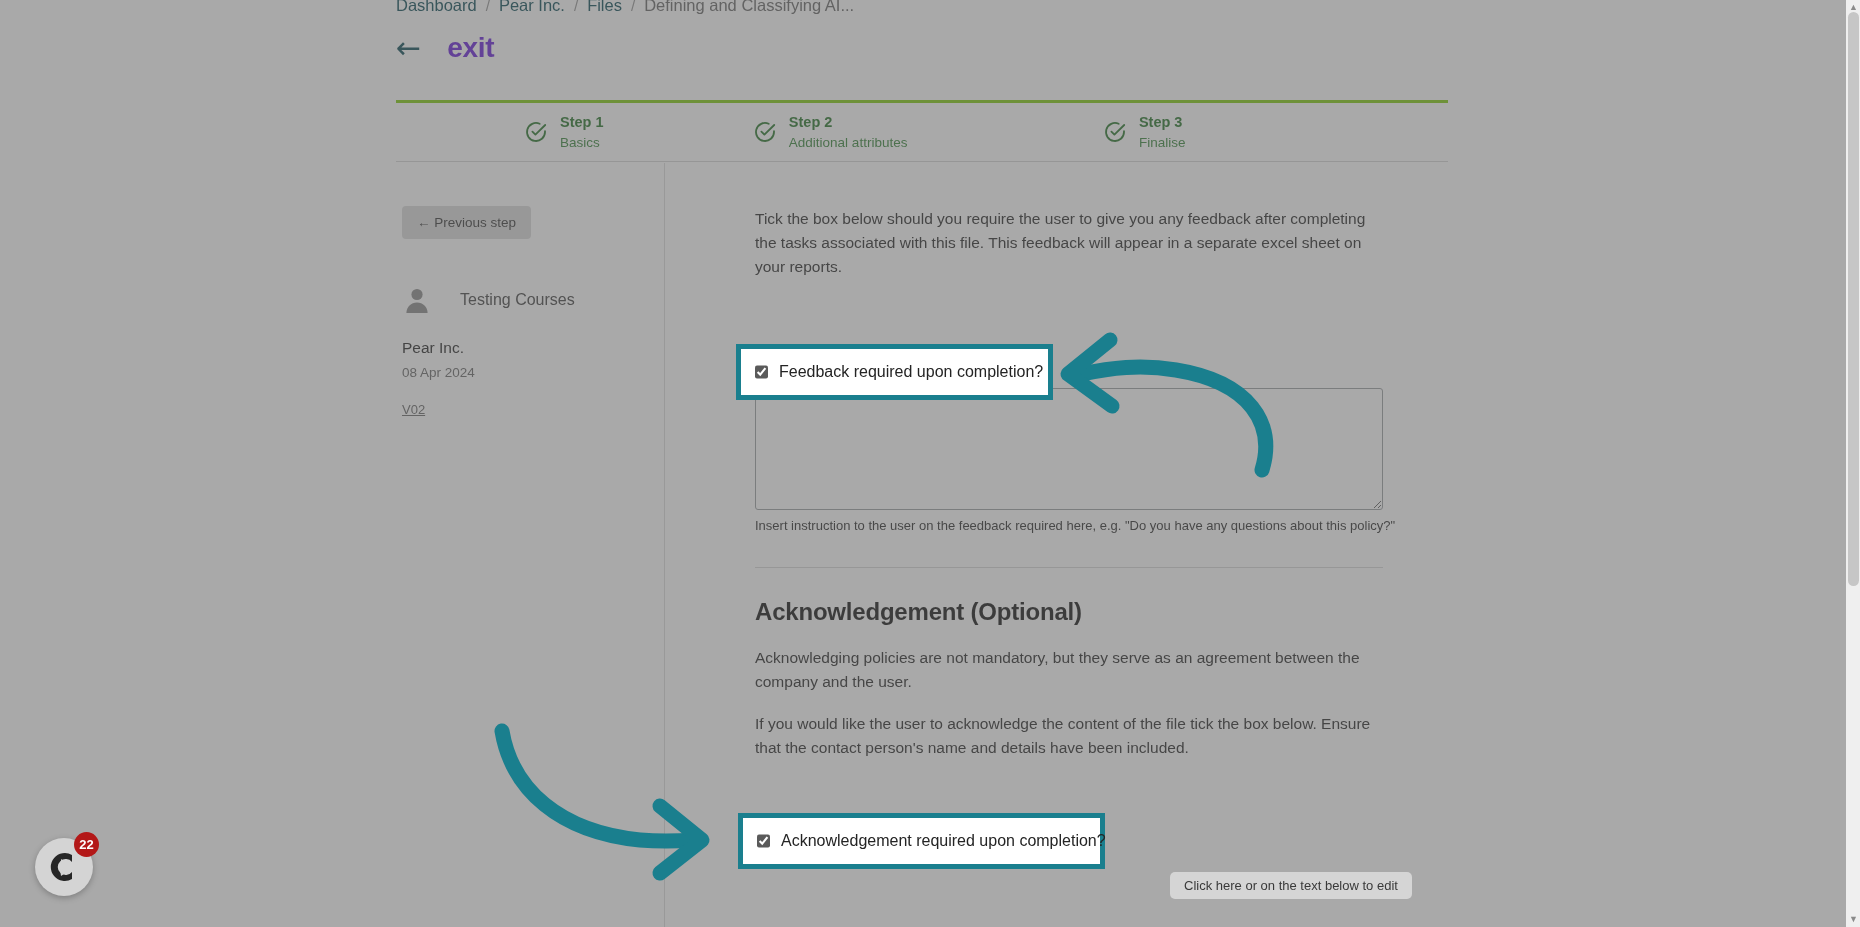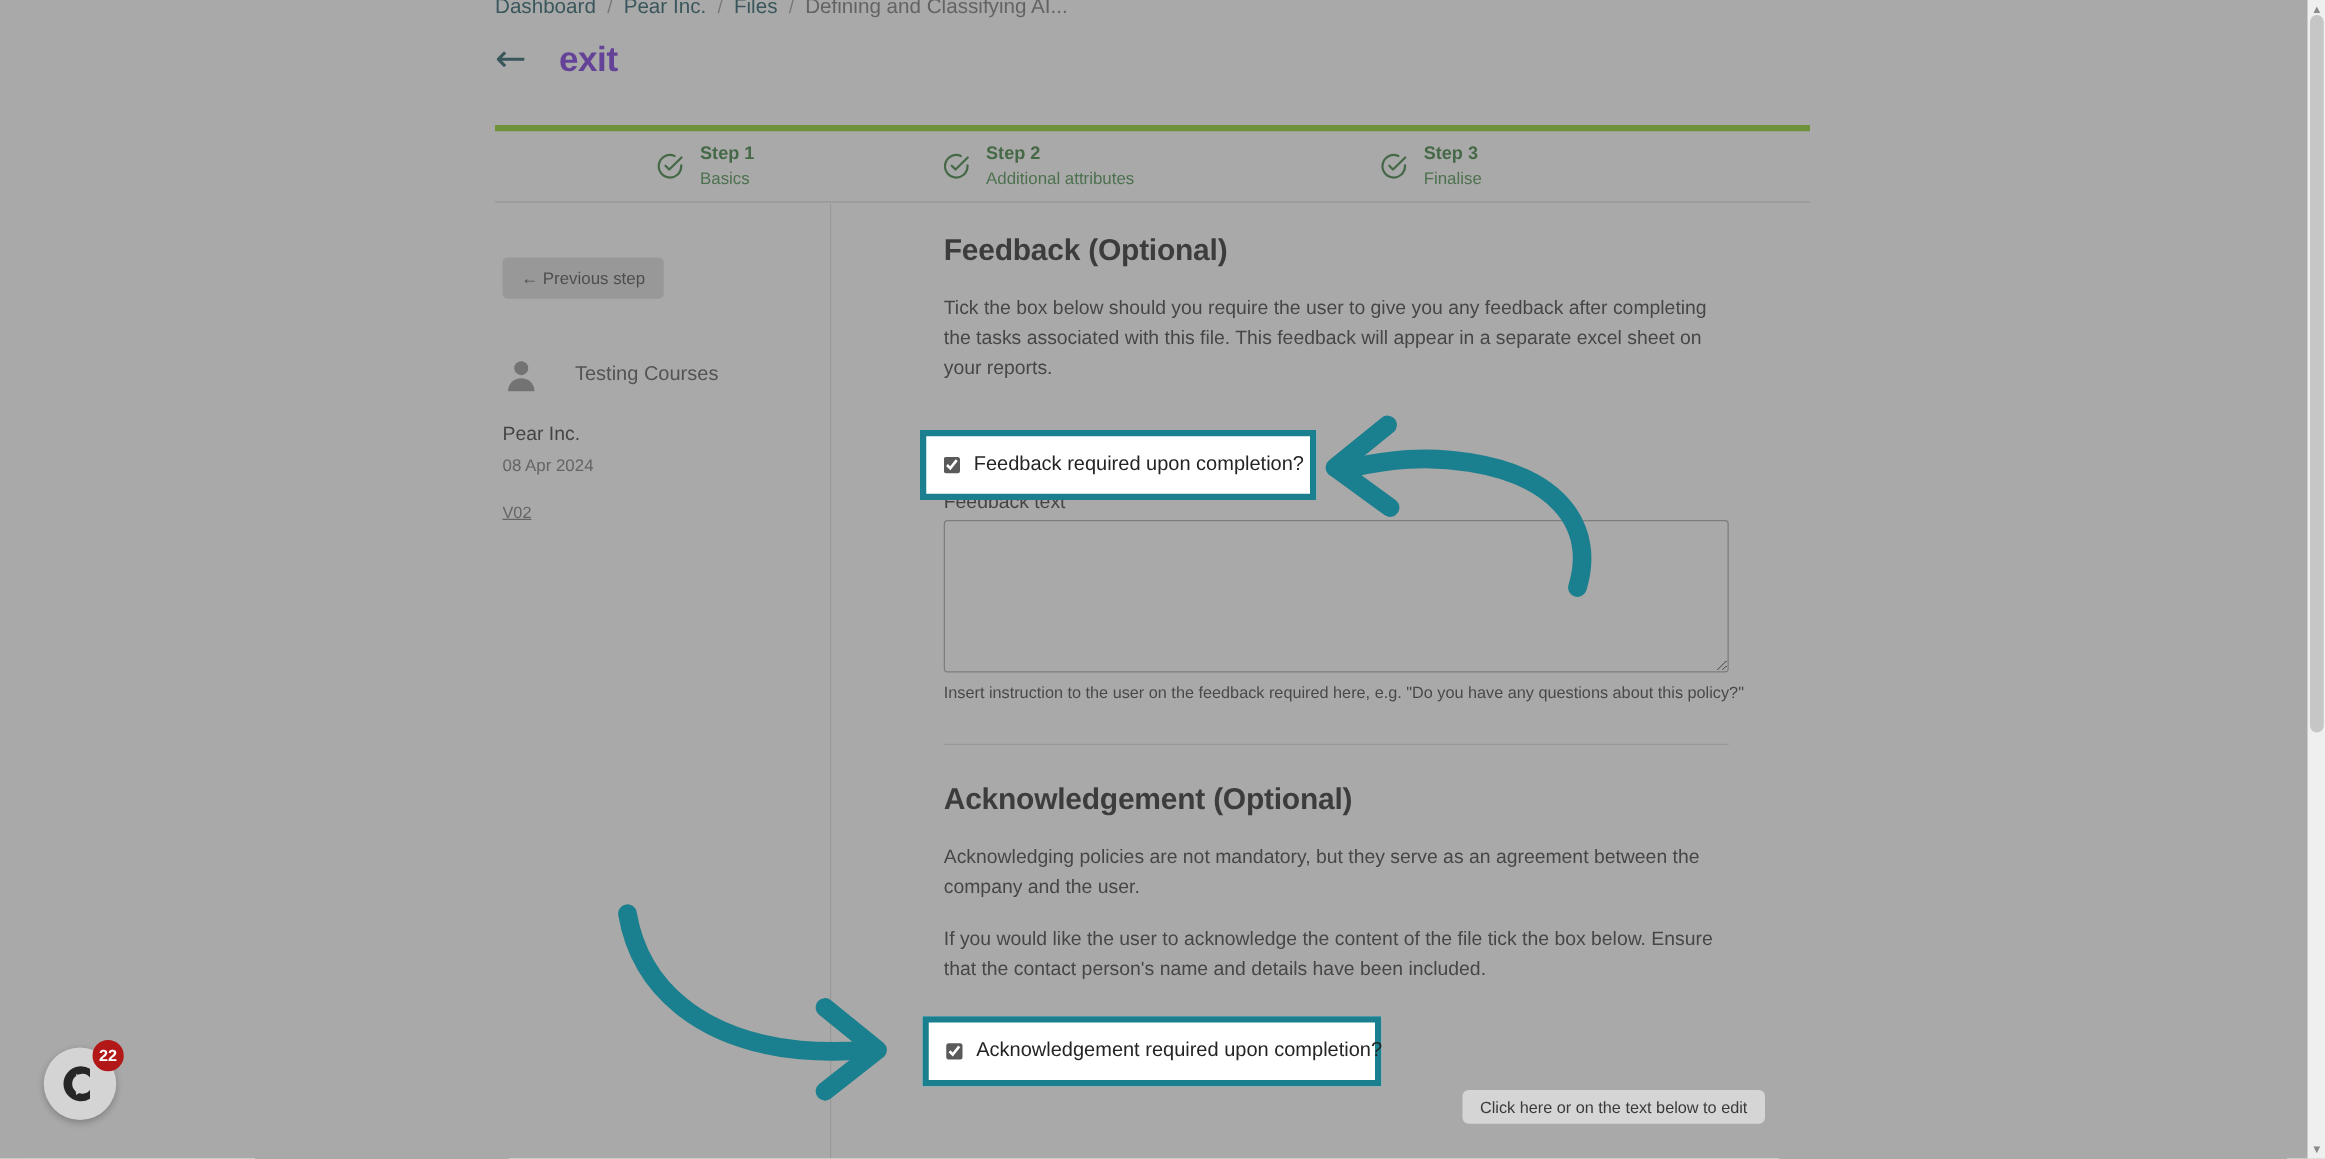--- a/index.html
+++ b/index.html
@@ -68,21 +68,21 @@
     letter-spacing: -0.3px;
   }
 
   
   #steps-bar {
     position: absolute;
     left: 396px;
     top: 100px;
     width: 1052px;
     height: 62px;
-    border-top: 5px solid #84cc16;
+    border-top: 3px solid #84cc16;
     border-bottom: 1px solid #d8d8d8;
     display: flex;
     align-items: center;
   }
   .step {
     display: flex;
     align-items: center;
     gap: 13px;
     width: 355px;
     padding-left: 129px;
@@ -445,21 +445,20 @@
       </div>
 
 
       <div id="company-name">Pear Inc.</div>
       <div id="file-date">08 Apr 2024</div>
       <div id="file-version">V02</div>
     </aside>
 
     <section id="right-col">
 
-      <h2 class="section-title">Feedback (Optional)</h2>
       <p class="body-text">Tick the box below should you require the user to give you any feedback after completing the tasks associated with this file. This feedback will appear in a separate excel sheet on your reports.</p>
 
       <div id="feedback-text-block">
         <div id="feedback-text-label">Feedback text</div>
         <textarea id="feedback-textarea" placeholder="" style=""></textarea>
         <div id="feedback-helper">Insert instruction to the user on the feedback required here, e.g. "Do you have any questions about this policy?"</div>
       </div>
 
       <div id="section-divider"></div>
 

